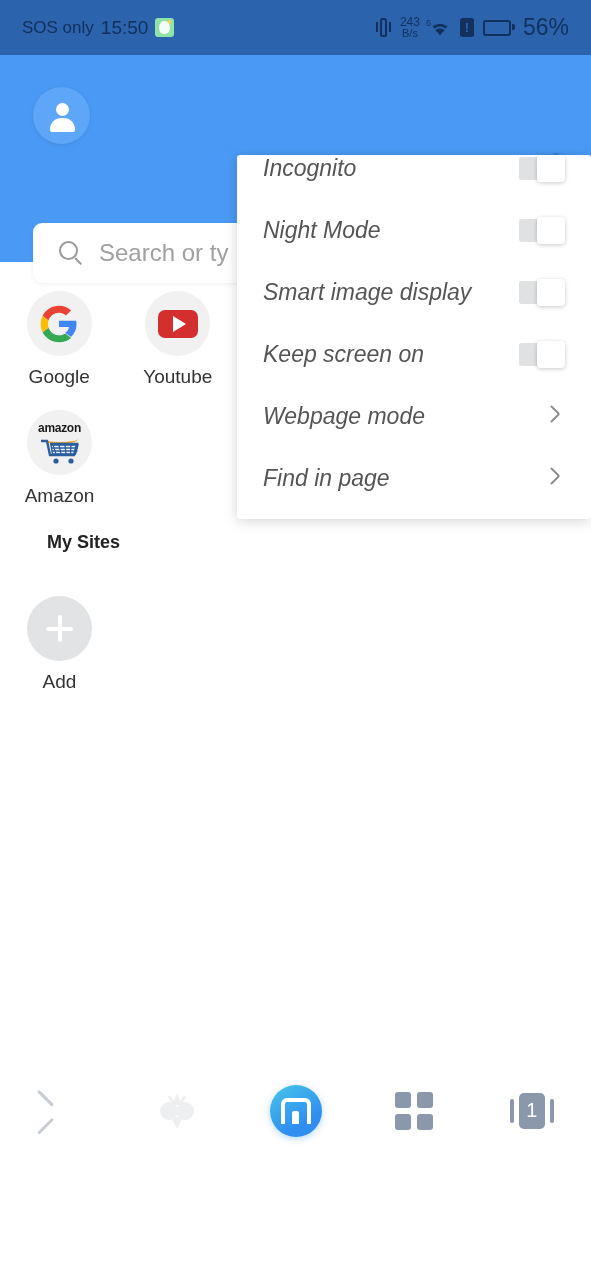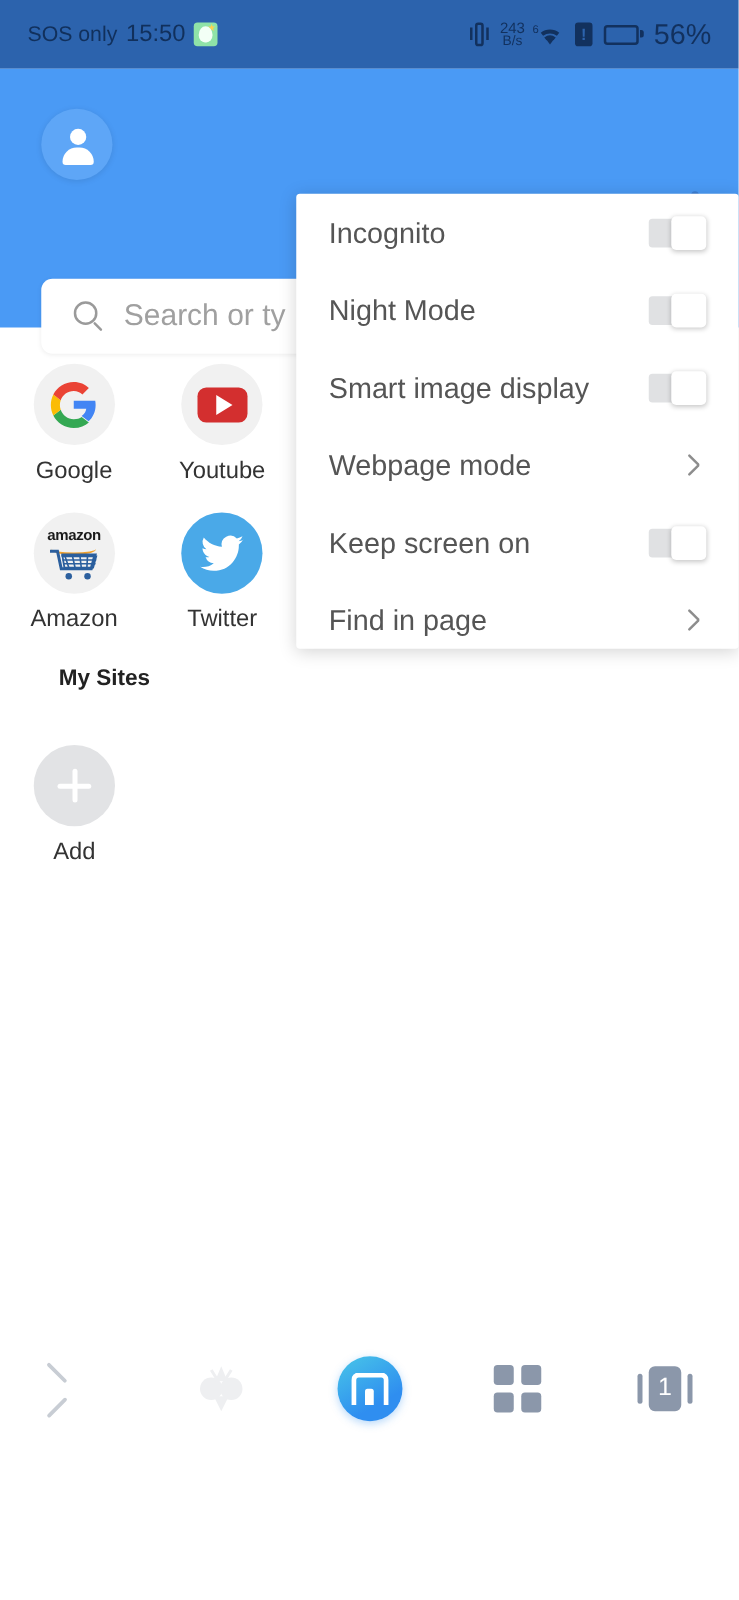--- a/index.html
+++ b/index.html
@@ -187,23 +187,24 @@
   .add-icon .v { position:absolute; width:4px; height:27px; background:#fff; border-radius:2px; }
 
   
   .dropdown {
     position:absolute; left:237px; top:155px; width:354px; height:364px;
     background:#ffffff; border-radius:3px;
     box-shadow:0 2px 14px rgba(0,0,0,0.17);
     padding:0 0;
   }
   .menu-item {
-    height:62px; display:flex; align-items:center;
+    height:62px; display:flex; 
     justify-content:space-between;
     padding:0 26px 0 26px;
+    font-style:italic;
   }
   .menu-item .label { font-size:23px; color:#555; }
   .toggle {
     width:46px; height:27px; position:relative; flex:none;
   }
   .toggle .track {
     position:absolute; left:0; top:2px; width:26px; height:23px;
     background:#e0e1e3; border-radius:3px;
   }
   .toggle .knob {
@@ -369,28 +370,20 @@
                 <path d="M14 6l3 9M20 6l2 9M26 6l1 9M32 6l-.5 9M38 6l-2 9" stroke="#2b5f9e" stroke-width="1.3"></path>
                 <path d="M12 9h27M12.8 12h25.6" stroke="#2b5f9e" stroke-width="1.3"></path>
                 <circle cx="17" cy="22" r="2.6" fill="#2b5f9e"></circle>
                 <circle cx="32" cy="22" r="2.6" fill="#2b5f9e"></circle>
               </svg>
             </span>
           </span>
         </span>
         <span class="sc-label">Amazon</span>
       </div>
-      <div class="sc">
-        <span class="tw-circle">
-          <svg viewBox="0 0 40 34" aria-hidden="true">
-            <path fill="#ffffff" d="M38 5.1c-1.4.6-2.8 1-4.3 1.2a7.4 7.4 0 0 0 3.3-4.1c-1.5.9-3.1 1.5-4.8 1.8A7.5 7.5 0 0 0 19.5 11c-6.2-.3-11.7-3.3-15.4-7.8a7.5 7.5 0 0 0 2.3 10 7.4 7.4 0 0 1-3.4-.9v.1c0 3.6 2.6 6.6 6 7.3a7.6 7.6 0 0 1-3.4.1 7.5 7.5 0 0 0 7 5.2A15.1 15.1 0 0 1 1 28.1a21.3 21.3 0 0 0 11.5 3.4c13.8 0 21.4-11.5 21.4-21.4v-1a15 15 0 0 0 3.7-3.9z"></path>
-          </svg>
-        </span>
-        <span class="sc-label">Twitter</span>
-      </div>
     </div>
   </div>
 
   <div class="mysites-title">My Sites</div>
   <div class="mysites-grid">
     <div class="sc-row">
       <div class="sc">
         <span class="add-icon">
           <span class="h"></span>
             <span class="v"></span>
@@ -416,29 +409,29 @@
       </span>
     </div>
     <div class="menu-item">
       <span class="label">Smart image display</span>
       <span class="toggle">
         <span class="track"></span>
           <span class="knob"></span>
       </span>
     </div>
     <div class="menu-item">
-      <span class="label">Webpage mode</span>
-      <span class="chevron"></span>
-    </div>
-    <div class="menu-item">
       <span class="label">Keep screen on</span>
       <span class="toggle">
         <span class="track"></span>
           <span class="knob"></span>
       </span>
+    </div>
+    <div class="menu-item">
+      <span class="label">Webpage mode</span>
+      <span class="chevron"></span>
     </div>
     <div class="menu-item">
       <span class="label">Find in page</span>
       <span class="chevron"></span>
     </div>
   </div>
 
   <div class="bottomnav">
     <div class="nav-btn">
       <span class="nav-back"></span>

